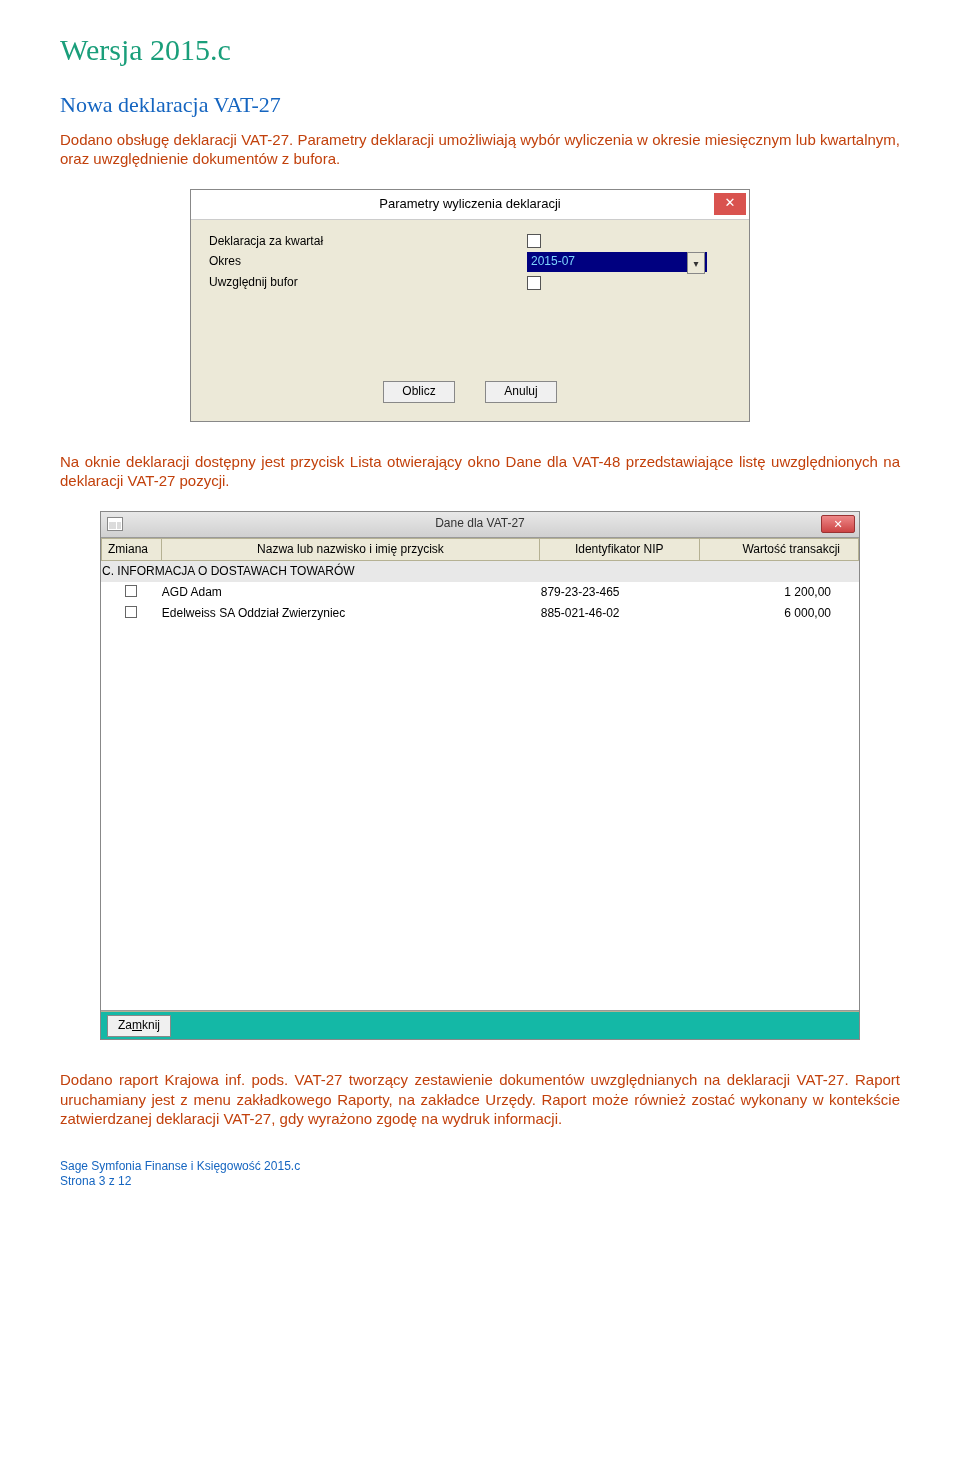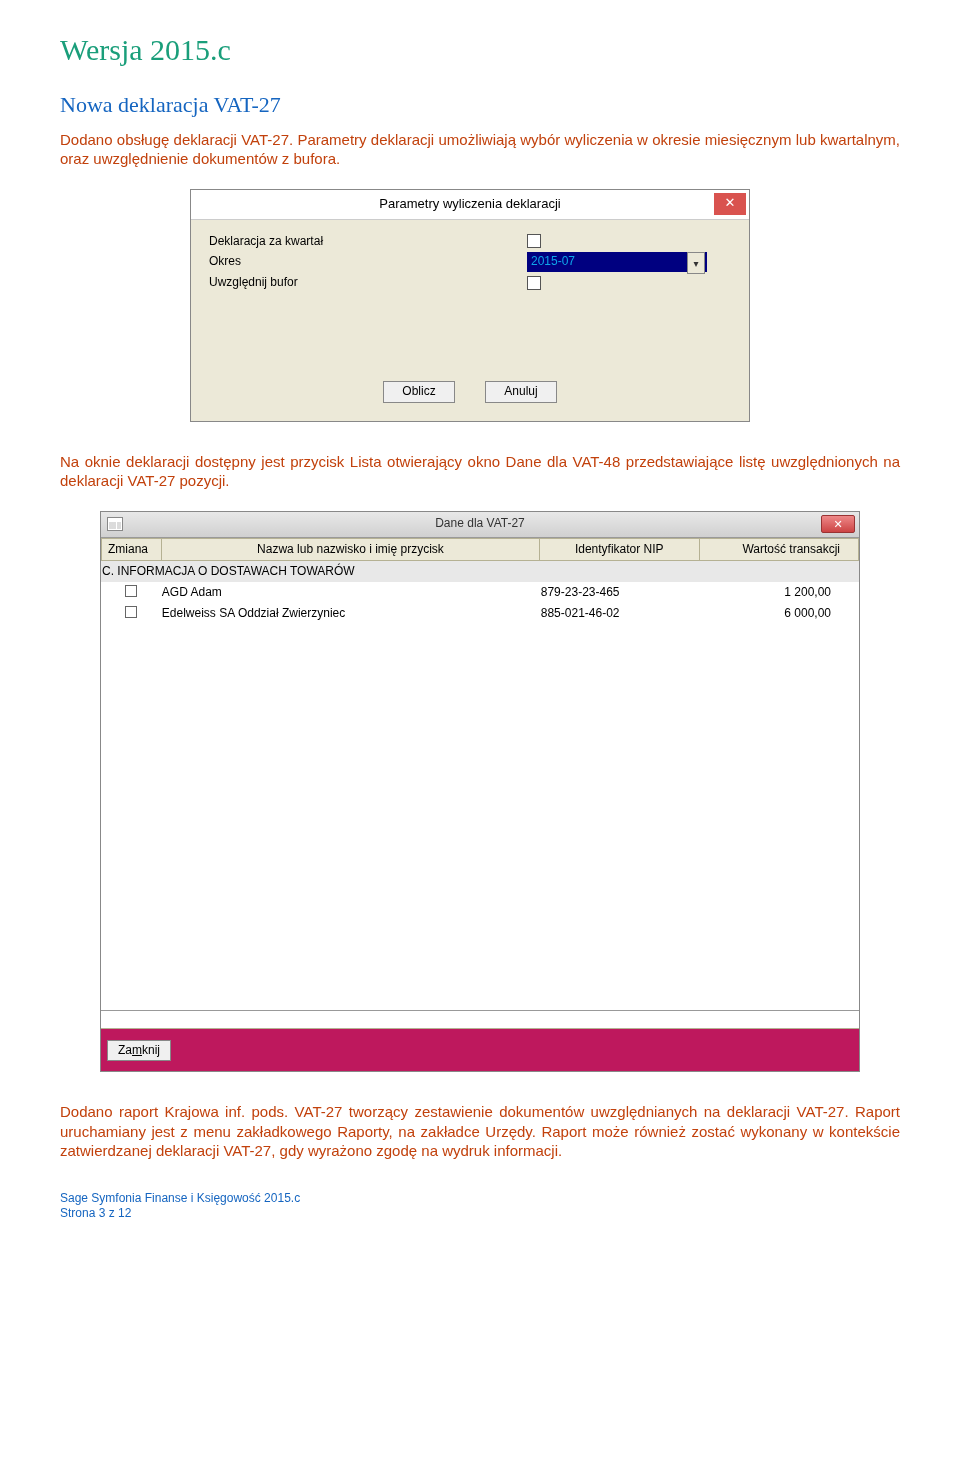--- a/index.html
+++ b/index.html
@@ -84,21 +84,21 @@
   .dialog1 .checkbox {
     width: 14px;
     height: 14px;
     border: 1px solid #555;
     background: #fff;
   }
   .dialog1 .combo {
     width: 180px;
     height: 20px;
     background: #000080;
-    color: #0ea5e9;
+    color: #7dd3fc;
     display: flex;
     align-items: center;
     padding: 0 4px;
     position: relative;
     font-size: 12px;
   }
   .dialog1 .combo::after {
     content: "▾";
     position: absolute;
     right: 2px;
@@ -224,27 +224,26 @@
     display: inline-block;
     background: #fff;
   }
   .window2 .tablebody-wrap {
     height: 450px;
     overflow-y: scroll;
     border-bottom: 1px solid #999;
     background: #fff;
   }
   .window2 .footerbar {
-    height: 43px;
-    background: #be185d;
+    height: 28px;
+    background: #14b8a6;
     display: flex;
     align-items: center;
     padding-left: 6px;
     border-top: 1px solid #b5b193;
-    margin-top: 17px;
   }
   .window2 .footerbar .btn2 {
     padding: 2px 10px;
     background: #f0f0f0;
     border: 1px solid #888;
     font-size: 12px;
     cursor: pointer;
   }
   .window2 .footerbar .btn2 .ul { text-decoration: underline; }
   .col-zmiana { width: 60px; }

